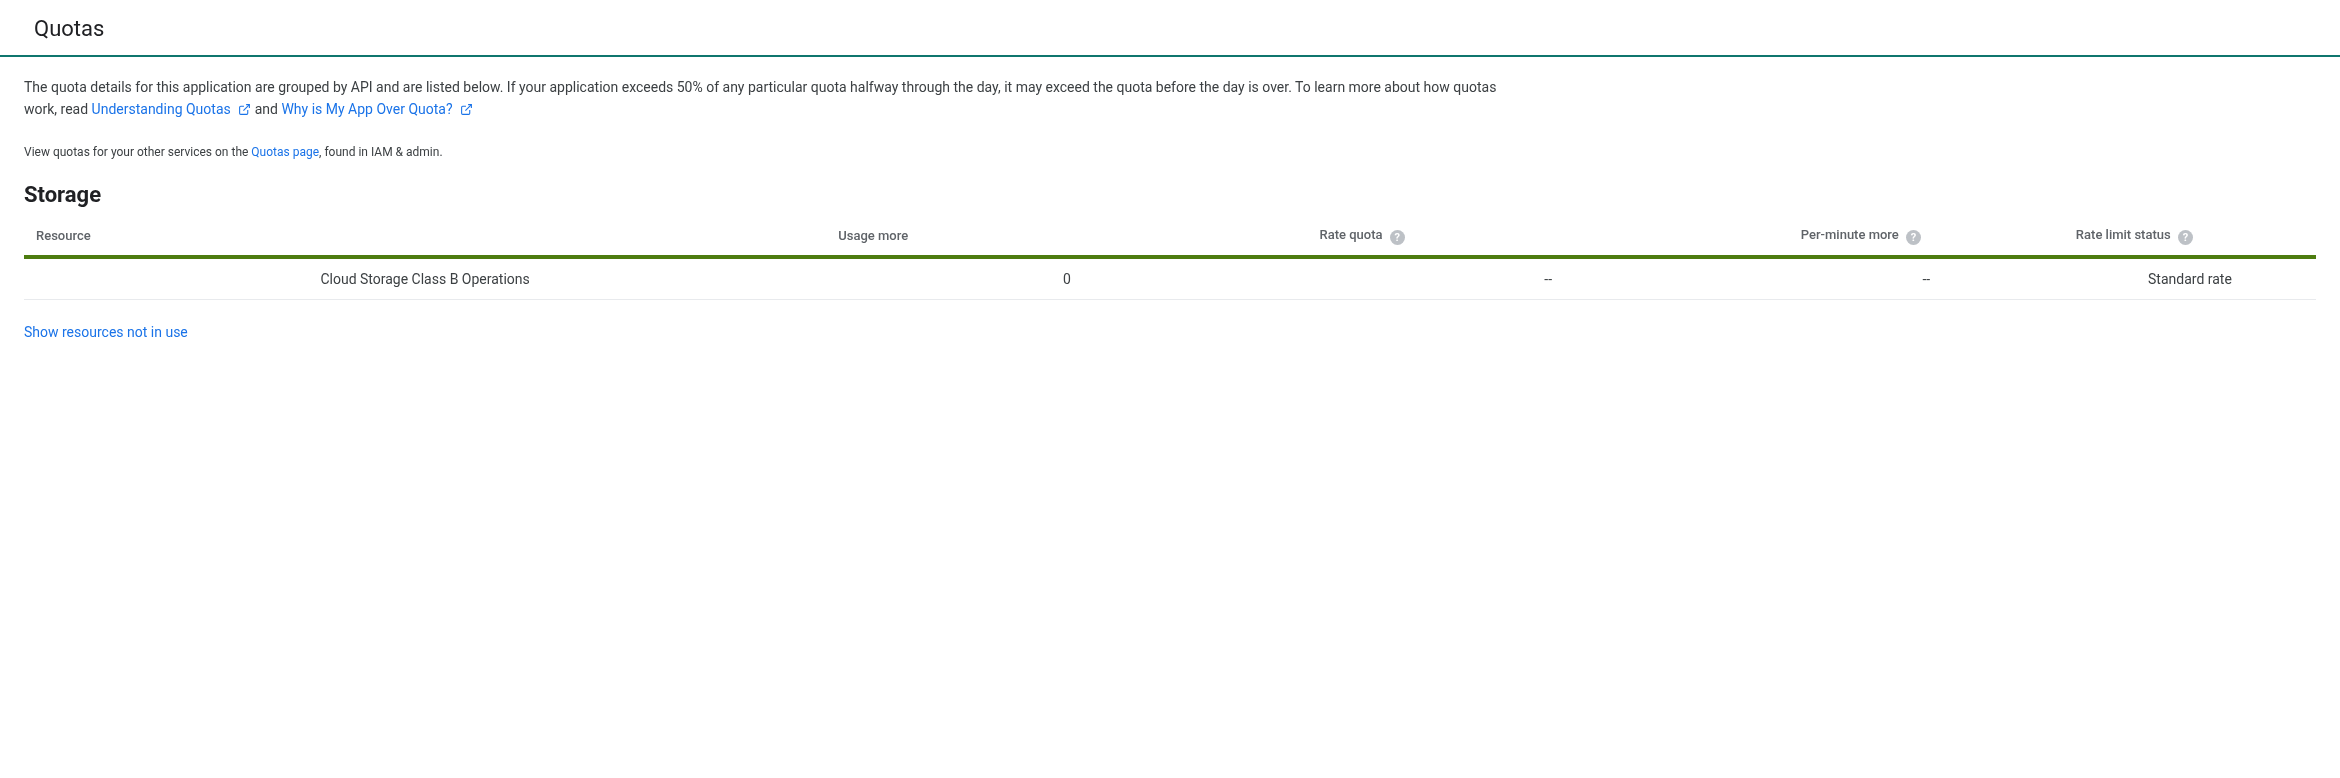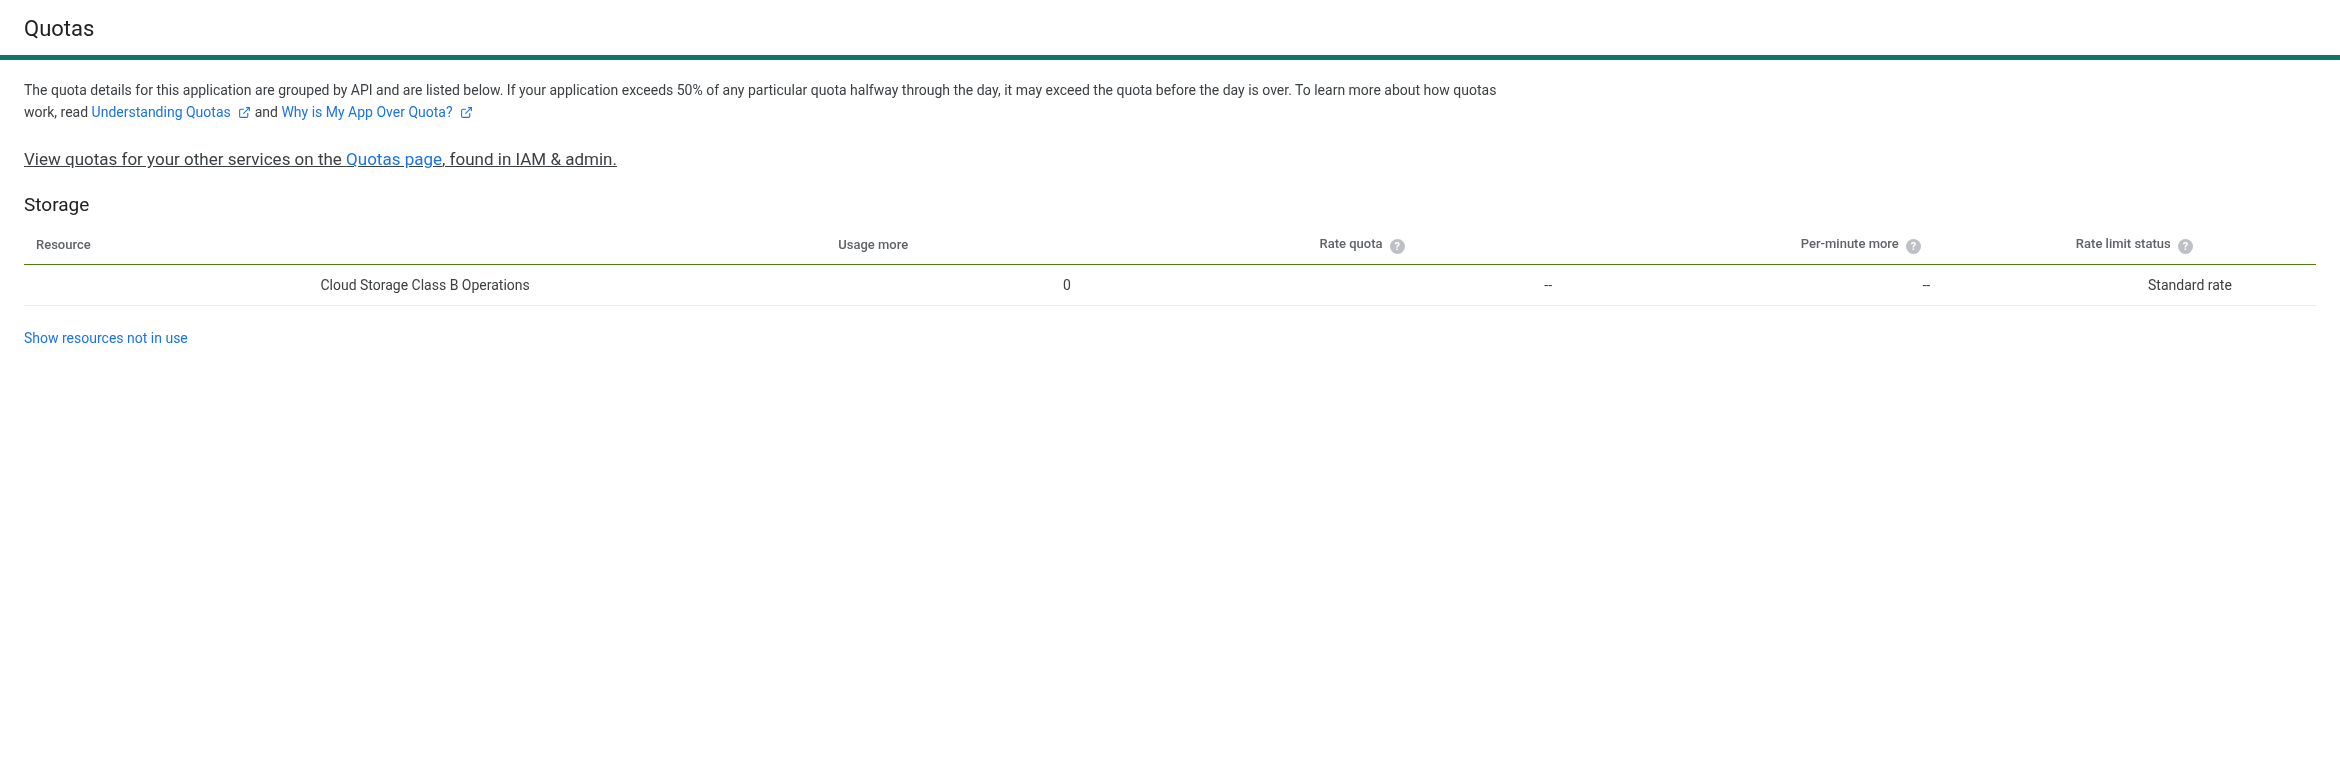--- a/index.html
+++ b/index.html
@@ -3,74 +3,73 @@
   <meta charset="utf-8">
   <style>
     * { box-sizing: border-box; margin: 0; padding: 0; }
     body {
       font-family: "Google Sans", Roboto, "Helvetica Neue", Arial, sans-serif;
       color: #202124;
       background: #fff;
       font-size: 14px;
     }
     .page-header {
-      padding: 16px 24px 14px 24px;
-      border-bottom: 5px solid #0f766e;
+      padding: 16px 24px 14px 34px;
+      border-bottom: 2px solid #0f766e;
     }
     .page-title {
       font-size: 22px;
       font-weight: 400;
       color: #202124;
     }
     .content {
       padding: 20px 24px;
     }
     .intro-text {
       font-size: 14px;
       line-height: 1.55;
       color: #3c4043;
       margin-bottom: 23px;
       max-width: 1500px;
     }
     .intro-text-2 {
-      font-size: 17px;
+      font-size: 12px;
       line-height: 1.55;
       color: #3c4043;
       margin-bottom: 20px;
-      text-decoration: underline;
     }
     .link {
       color: #1a73e8;
       text-decoration: none;
       cursor: pointer;
     }
     .ext-icon {
       display: inline-block;
       vertical-align: -2px;
       margin-left: 4px;
     }
     .ext-icon svg { display: block; }
     .section-title {
-      font-size: 19px;
-      font-weight: 400;
+      font-size: 22px;
+      font-weight: 700;
       color: #202124;
       margin-bottom: 10px;
     }
     table {
       width: 100%;
       border-collapse: collapse;
       table-layout: fixed;
     }
     thead th {
       text-align: left;
       font-size: 13px;
       font-weight: 500;
       color: #5f6368;
       padding: 10px 12px;
-      border-bottom: 1px solid #4d7c0f;
+      border-bottom: 4px solid #4d7c0f;
       white-space: nowrap;
     }
     tbody td {
       font-size: 14px;
       color: #3c4043;
       padding: 12px 12px;
       border-bottom: 1px solid #e8eaed;
       text-align: center;
     }
     .col-resource { width: 35%; }

